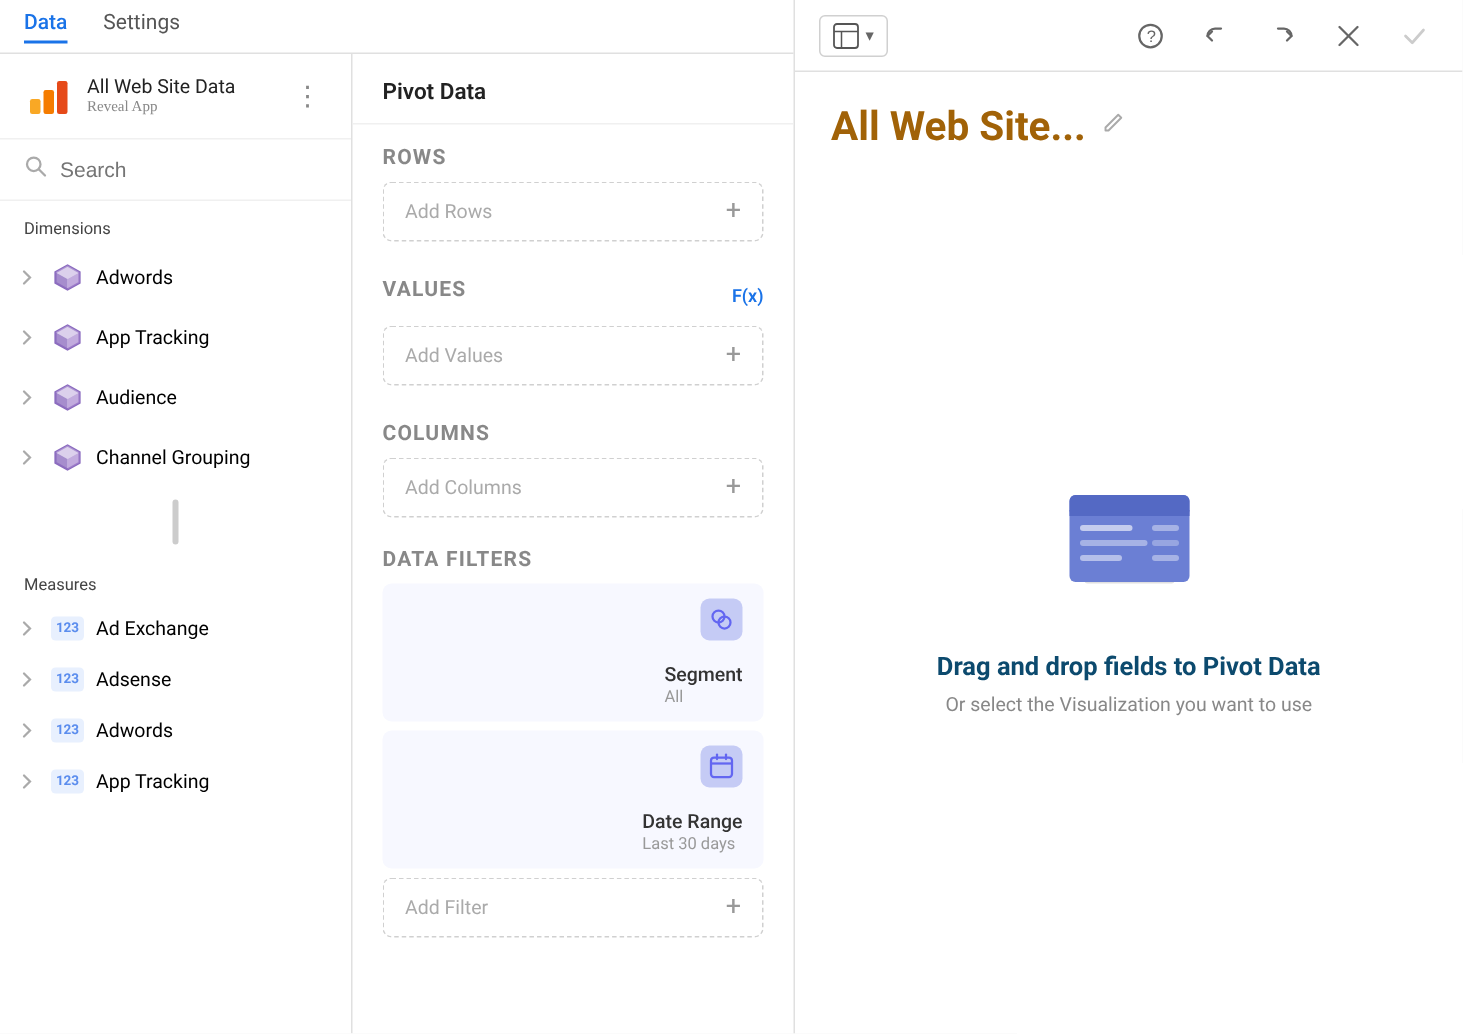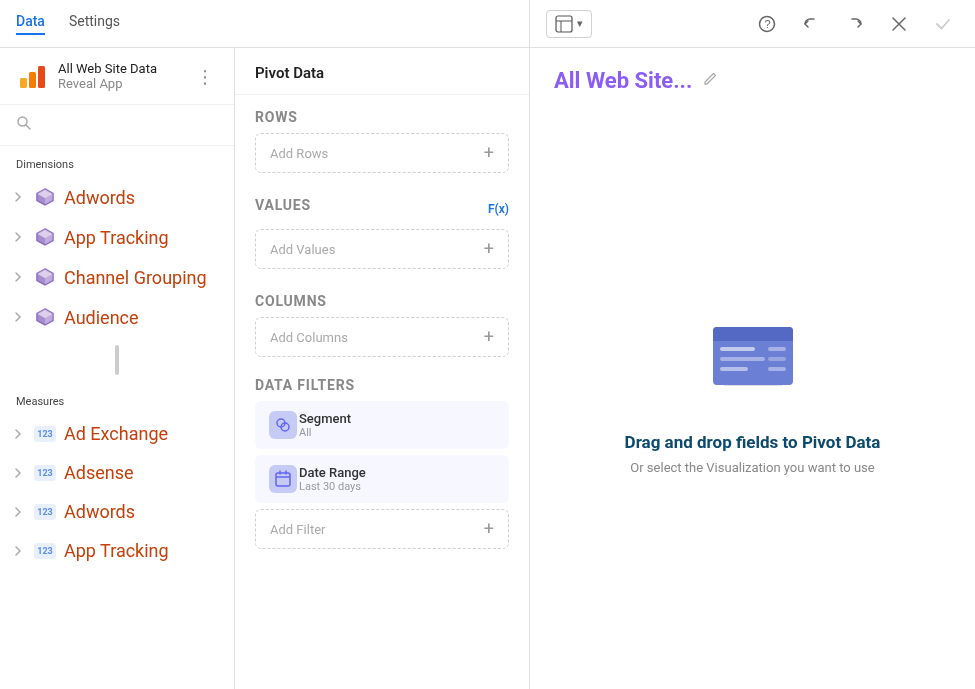--- a/index.html
+++ b/index.html
@@ -14,21 +14,21 @@
       flex-direction: column;
       border-right: 1px solid #e0e0e0;
     }
 
     
     .top-tabs {
       display: flex;
       align-items: center;
       padding: 0 16px;
       border-bottom: 1px solid #e0e0e0;
-      height: 48px;
+      height: 36px;
       gap: 24px;
     }
     .tab {
       font-size: 14px;
       color: #555;
       padding-bottom: 4px;
       cursor: pointer;
       border-bottom: 2px solid transparent;
     }
     .tab.active {
@@ -61,21 +61,21 @@
       border-bottom: 1px solid #f0f0f0;
     }
     .ds-icon {
       width: 32px;
       height: 32px;
       margin-right: 10px;
       flex-shrink: 0;
     }
     .ds-info { flex: 1; }
     .ds-name { font-size: 13px; font-weight: 400; color: #222; }
-    .ds-sub { font-size: 13px; color: #888; }
+    .ds-sub { font-size: 10px; color: #888; font-family: Liberation Serif, serif; }
     .ds-menu-btn {
       color: #888;
       font-size: 18px;
       cursor: pointer;
       padding: 4px;
       border-radius: 4px;
     }
 
     
     .search-box {
@@ -121,21 +121,21 @@
       flex-shrink: 0;
       display: flex;
       align-items: center;
       justify-content: center;
     }
     .cube-icon {
       width: 22px;
       height: 22px;
       flex-shrink: 0;
     }
-    .tree-label { font-size: 18px; color: #c2410c; text-align: right; }
+    .tree-label { font-size: 13px; color: #000000; text-align: right; }
 
     .num-icon {
       width: 22px;
       height: 16px;
       background: #e8f0fe;
       border-radius: 3px;
       display: flex;
       align-items: center;
       justify-content: center;
       font-size: 9px;
@@ -216,22 +216,23 @@
       cursor: pointer;
     }
 
     .filter-item {
       display: flex;
       align-items: flex-end;
       padding: 10px 14px;
       background: #f7f8ff;
       border-radius: 6px;
       margin-bottom: 6px;
-      gap: 2px;
-      cursor: pointer;
+      gap: 16px;
+      cursor: pointer;
+      flex-direction: column;
     }
     .filter-icon {
       width: 28px;
       height: 28px;
       border-radius: 6px;
       background: #c5cbf5;
       display: flex;
       align-items: center;
       justify-content: center;
       flex-shrink: 0;
@@ -296,23 +297,23 @@
       padding: 20px 24px;
     }
 
     .right-title-row {
       display: flex;
       align-items: center;
       gap: 10px;
       margin-bottom: 24px;
     }
     .right-title {
-      font-size: 22px;
+      font-size: 27px;
       font-weight: 700;
-      color: #8b5cf6;
+      color: #a16207;
     }
     .edit-icon {
       color: #aaa;
       font-size: 16px;
       cursor: pointer;
     }
 
     .empty-state {
       flex: 1;
       display: flex;
@@ -369,20 +370,21 @@
         <div class="ds-menu-btn">⋮</div>
       </div>
 
       <div class="search-box">
         <span class="search-icon-svg">
           <svg width="16" height="16" viewBox="0 0 16 16" fill="none">
             <circle cx="6.5" cy="6.5" r="4.5" stroke="#aaa" stroke-width="1.5"></circle>
             <line x1="10" y1="10" x2="14" y2="14" stroke="#aaa" stroke-width="1.5" stroke-linecap="round"></line>
           </svg>
         </span>
+        <input class="search-input" type="text" placeholder="Search" style="">
       </div>
 
       <div class="section-label">Dimensions</div>
 
       <div class="tree-item">
         <span class="chevron">
           <svg width="8" height="12" viewBox="0 0 8 12">
               <path d="M2 2l4 4-4 4" stroke="#aaa" stroke-width="1.5" fill="none" stroke-linecap="round"></path>
             </svg>
         </span>
@@ -415,36 +417,36 @@
           <svg width="8" height="12" viewBox="0 0 8 12">
               <path d="M2 2l4 4-4 4" stroke="#aaa" stroke-width="1.5" fill="none" stroke-linecap="round"></path>
             </svg>
         </span>
         <svg class="cube-icon" viewBox="0 0 22 22">
           <polygon points="11,3 19,7.5 19,14.5 11,19 3,14.5 3,7.5" fill="none" stroke="#8b6bbf" stroke-width="1.5"></polygon>
           <polygon points="11,3 19,7.5 11,12 3,7.5" fill="#c5b0e0" opacity="0.6"></polygon>
           <polygon points="11,12 19,7.5 19,14.5 11,19" fill="#a888d0" opacity="0.7"></polygon>
           <polygon points="11,12 3,7.5 3,14.5 11,19" fill="#9070c0" opacity="0.8"></polygon>
         </svg>
-        <span class="tree-label">Channel Grouping</span>
+        <span class="tree-label">Audience</span>
       </div>
 
       <div class="tree-item">
         <span class="chevron">
           <svg width="8" height="12" viewBox="0 0 8 12">
               <path d="M2 2l4 4-4 4" stroke="#aaa" stroke-width="1.5" fill="none" stroke-linecap="round"></path>
             </svg>
         </span>
         <svg class="cube-icon" viewBox="0 0 22 22">
           <polygon points="11,3 19,7.5 19,14.5 11,19 3,14.5 3,7.5" fill="none" stroke="#8b6bbf" stroke-width="1.5"></polygon>
           <polygon points="11,3 19,7.5 11,12 3,7.5" fill="#c5b0e0" opacity="0.6"></polygon>
           <polygon points="11,12 19,7.5 19,14.5 11,19" fill="#a888d0" opacity="0.7"></polygon>
           <polygon points="11,12 3,7.5 3,14.5 11,19" fill="#9070c0" opacity="0.8"></polygon>
         </svg>
-        <span class="tree-label">Audience</span>
+        <span class="tree-label">Channel Grouping</span>
       </div>
 
       <div class="scroll-indicator">
         <div class="scrollbar-stub"></div>
       </div>
 
       <div class="section-label">Measures</div>
 
       <div class="tree-item">
         <span class="chevron">

